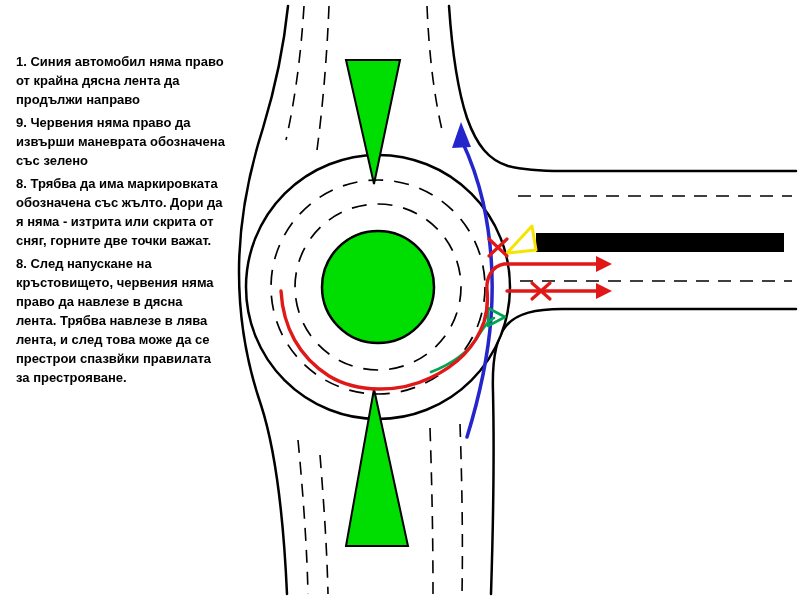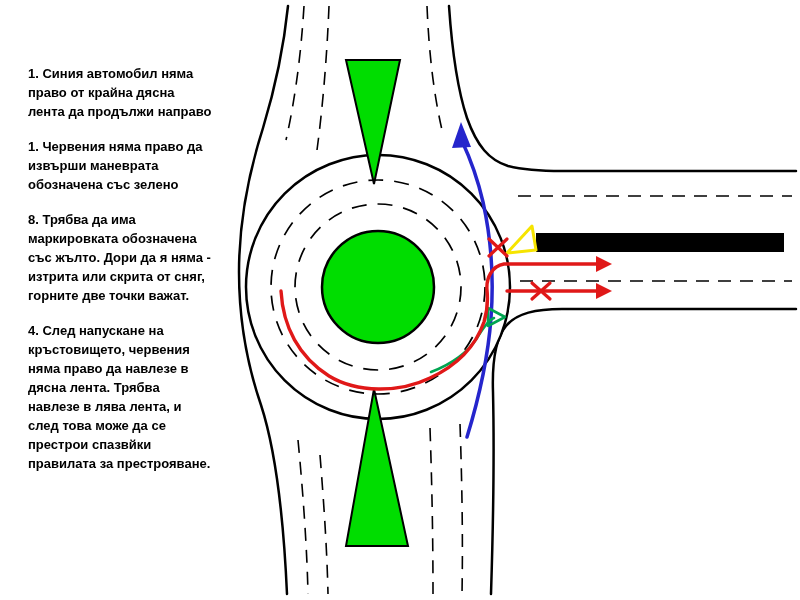--- a/index.html
+++ b/index.html
@@ -13,21 +13,21 @@
   .diagram-svg{position:absolute;left:0;top:0;}
   .annotations{
     position:absolute;
     left:12px;top:48px;
     width:218px;
     color:#000;
     font-weight:bold;
     font-size:13px;
     line-height:19px;
   }
-  .annotations p{margin:16px;}
+  .annotations p{margin:4px;}
 </style>
 </head>
 <body>
 
 <div class="canvas">
 
   <svg class="diagram-svg" width="800" height="600" viewBox="0 0 800 600">
 
     <g fill="none" stroke="#000" stroke-width="1.6" stroke-dasharray="13 9">
       <path d="M 304 6 C 301 55, 295 100, 286 140"></path>
@@ -72,18 +72,18 @@
     <polygon points="612,291 596,283 596,299" fill="#e01818"></polygon>
 
     <g fill="none" stroke-width="3.2" stroke-linecap="round" stroke="#e01818">
       <path d="M 489 239 L 507 256 M 507 239 L 489 256"></path>
       <path d="M 532 283 L 550 299 M 550 283 L 532 299"></path>
     </g>
   </svg>
 
   <div class="annotations">
     <p>1. Синия автомобил няма право от крайна дясна лента да продължи направо</p>
-    <p>1. Червения няма право да извърши маневрата обозначена със зелено</p>
+    <p>9. Червения няма право да извърши маневрата обозначена със зелено</p>
     <p>8. Трябва да има маркировката обозначена със жълто. Дори да я няма - изтрита или скрита от сняг, горните две точки важат.</p>
-    <p>4. След напускане на кръстовището, червения няма право да навлезе в дясна лента. Трябва навлезе в лява лента, и след това може да се престрои спазвйки правилата за престрояване.</p>
+    <p>8. След напускане на кръстовището, червения няма право да навлезе в дясна лента. Трябва навлезе в лява лента, и след това може да се престрои спазвйки правилата за престрояване.</p>
   </div>
 
 </div>
 
 </body></html>

